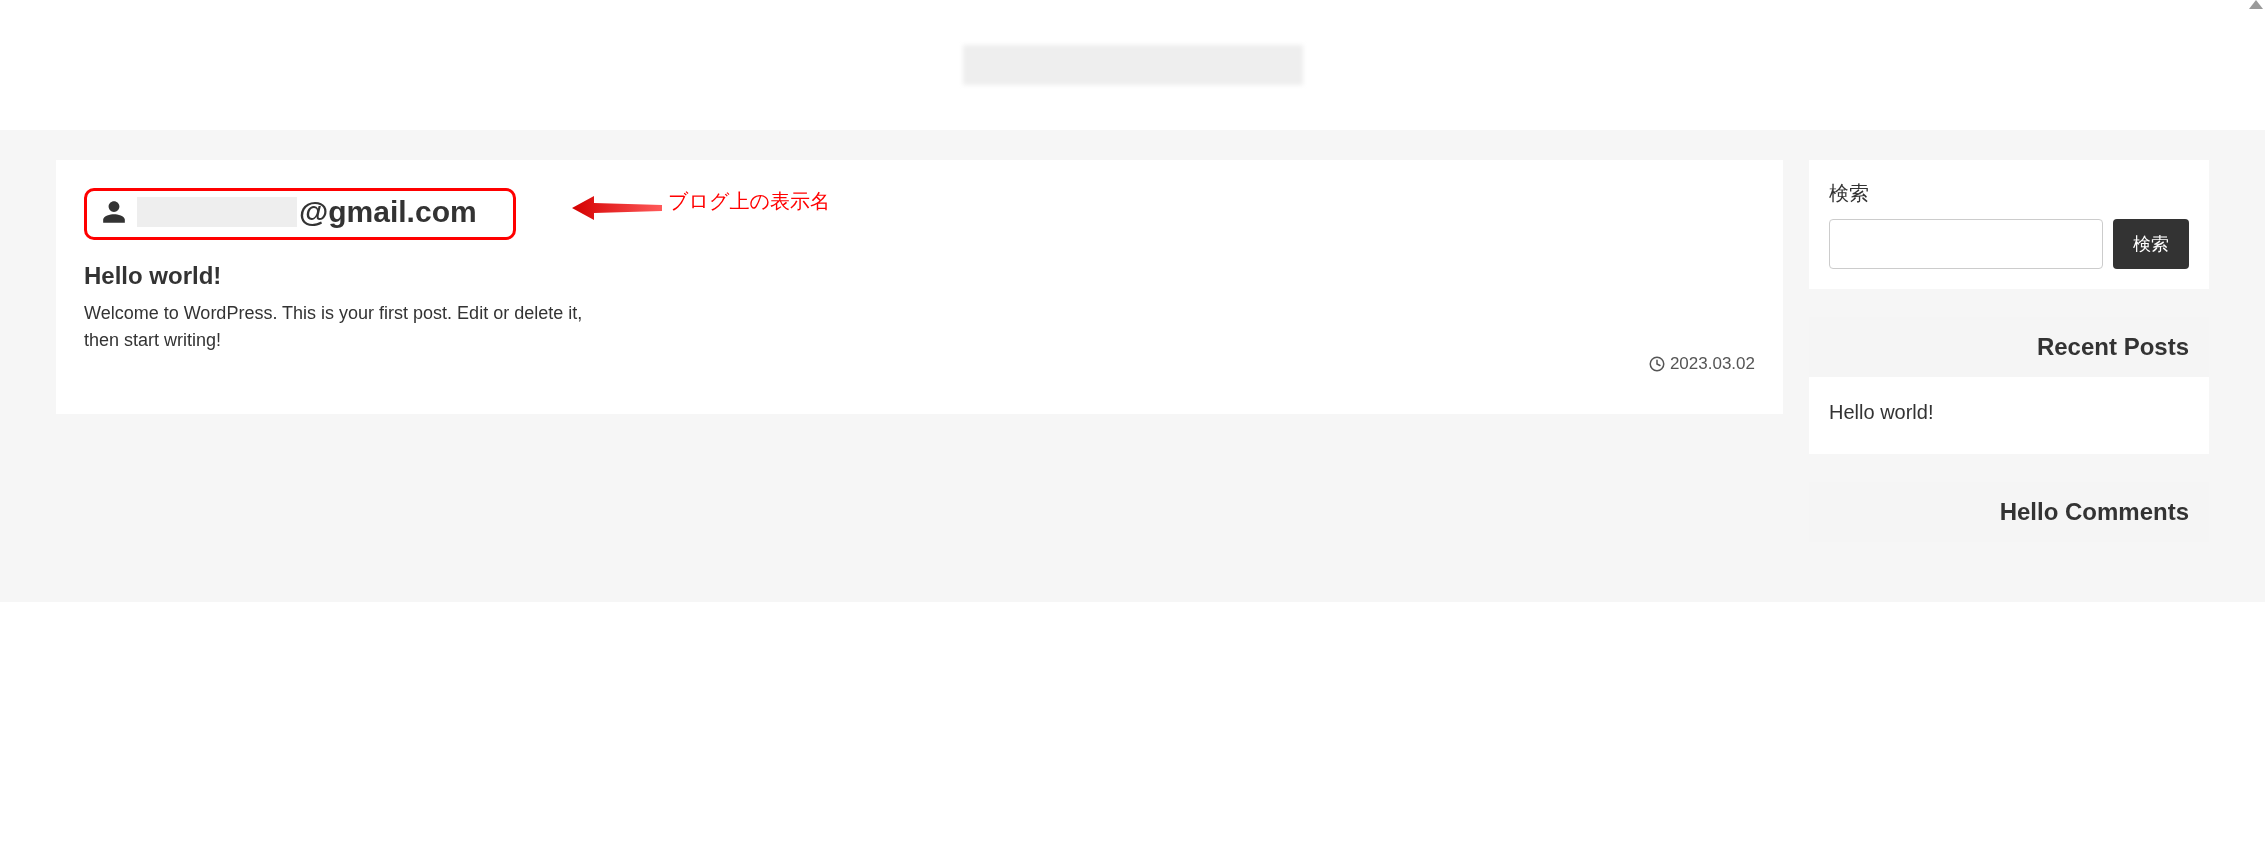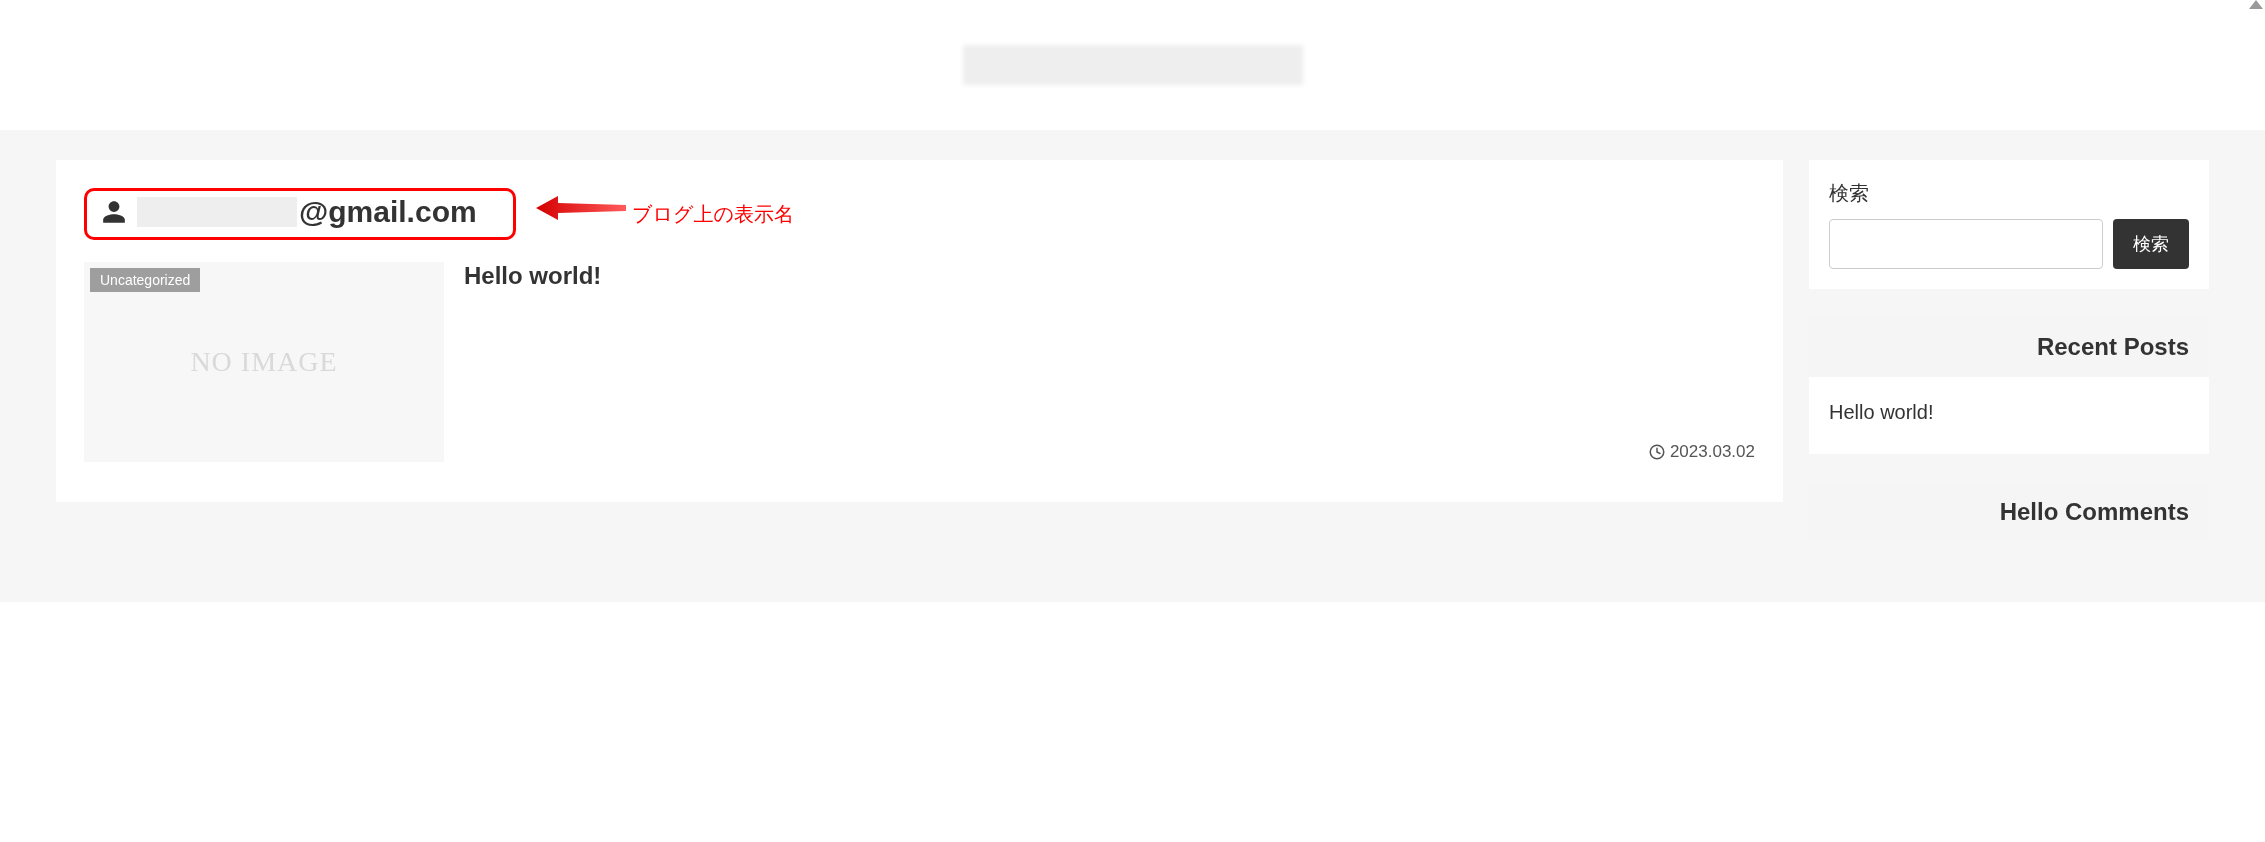--- a/index.html
+++ b/index.html
@@ -67,23 +67,23 @@
   .author-domain {
     font-size: 30px;
     font-weight: 700;
     color: #333;
   }
 
   
   .annotation-wrap {
     position: absolute;
     top: 28px;
-    left: 480px;
-    display: flex;
-    align-items: flex-end;
+    left: 516px;
+    display: flex;
+    align-items: flex-start;
     pointer-events: none;
   }
   .arrow-svg {
     width: 90px;
     height: 40px;
   }
   .annotation-label {
     color: #ff0000;
     font-size: 20px;
     margin-left: 6px;
@@ -251,26 +251,23 @@
             <stop offset="1" stop-color="#ff5a5a"></stop>
           </linearGradient>
         </defs>
         <polygon points="0,20 22,8 22,15 90,17 90,23 22,25 22,32" fill="url(#ag)"></polygon>
       </svg>
       <span class="annotation-label">ブログ上の表示名</span>
     </div>
 
     
     <article class="post">
-      <div class="thumb">
-        <span class="cat-badge">Uncategorized</span>
-        <span class="no-image">NO IMAGE</span>
-      </div>
       <div class="post-body">
         <h2 class="post-title">Hello world!</h2>
+        <p class="post-excerpt">Welcome to WordPress. This is your first post. Edit or delete it, then start writing!</p>
         <div class="post-date-row">
           <svg class="clock-icon" viewBox="0 0 24 24">
             <circle cx="12" cy="12" r="9" fill="none" stroke="#555" stroke-width="2"></circle>
             <path d="M12 7v5l4 2" fill="none" stroke="#555" stroke-width="2" stroke-linecap="round"></path>
           </svg>
           <span>2023.03.02</span>
         </div>
       </div>
     </article>
 

